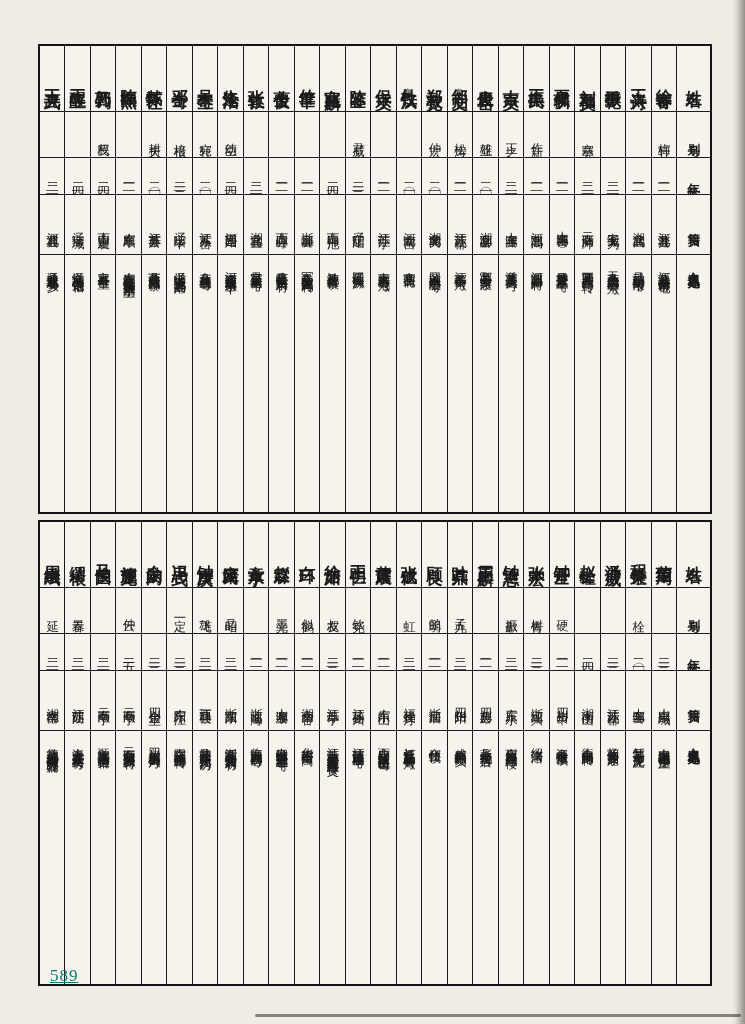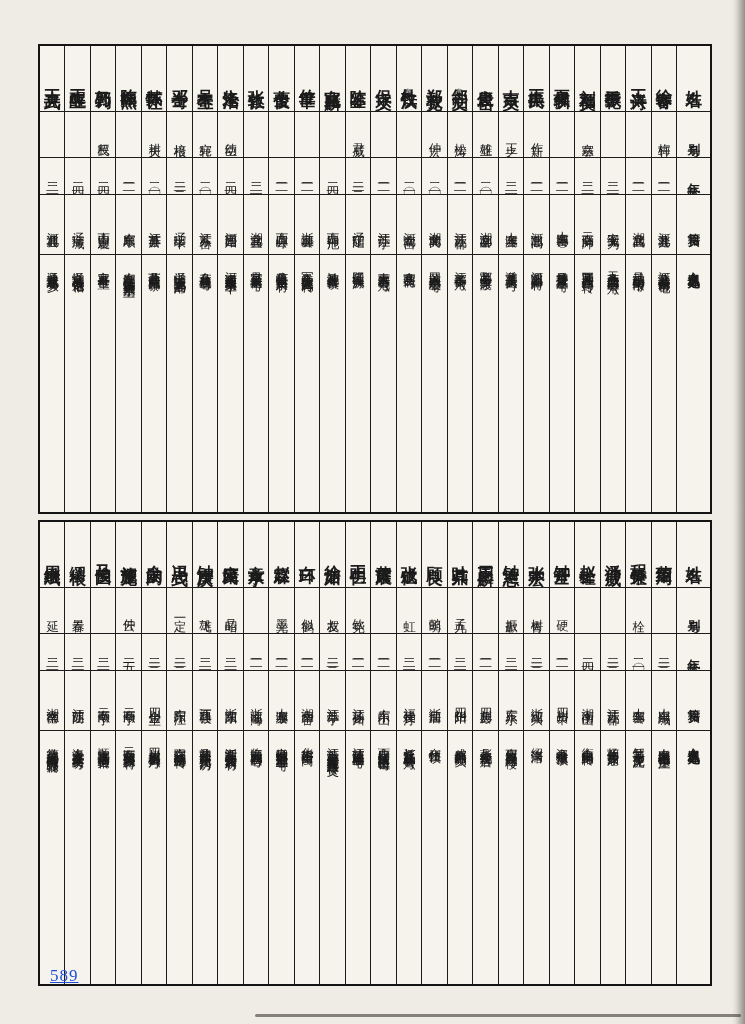--- a/index.html
+++ b/index.html
@@ -8,21 +8,21 @@
     background:#efece5;
     font-family:"Liberation Serif","DejaVu Serif",serif;
     color:#1b1b1b;
   }
   .page{position:absolute;inset:0;}
   
   .gutter-shadow{position:absolute;top:0;right:0;width:13px;height:100%;
     background:linear-gradient(to left,rgba(55,50,44,.50),rgba(55,50,44,.08) 70%,rgba(0,0,0,0));}
   .bottom-edge{position:absolute;left:255px;right:4px;bottom:7px;height:3px;
     background:rgba(45,40,34,.55);border-radius:2px;filter:blur(.4px);}
-  .page-number{position:absolute;left:50px;top:966px;font-size:17px;letter-spacing:1px;color:#1d4ed8;text-decoration:underline;}
+  .page-number{position:absolute;left:50px;top:966px;font-size:17px;letter-spacing:1px;color:#0f766e;text-decoration:underline;}
 
   .rtable{position:absolute;left:38px;width:674px;background:#f5f3ec;
     border:2px solid #141414;display:flex;flex-direction:row-reverse;box-sizing:border-box;}
   .rtable.top{top:44px;height:470px;}
   .rtable.bottom{top:520px;height:466px;}
 
   .col{display:flex;flex-direction:column;flex:1 1 0;min-width:0;box-sizing:border-box;}
   .person-col{border-right:1px solid #1c1c1c;}
   .header-col{flex:0 0 33px;}
 

